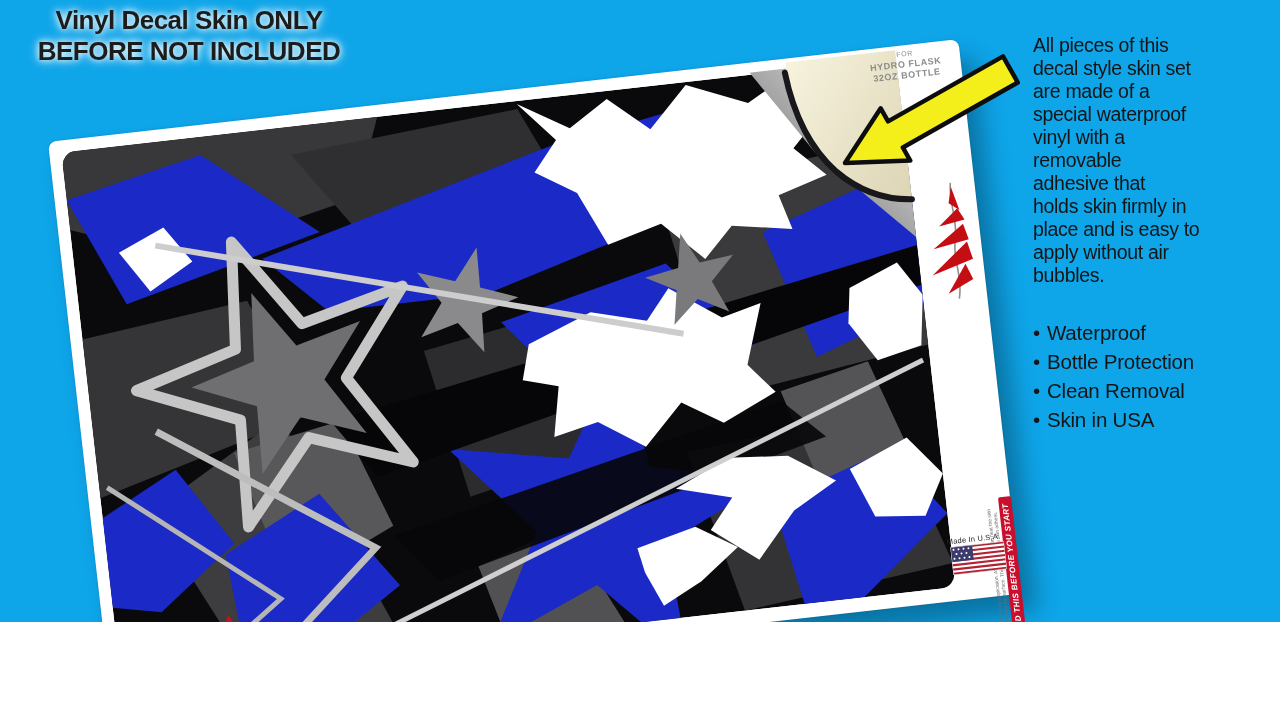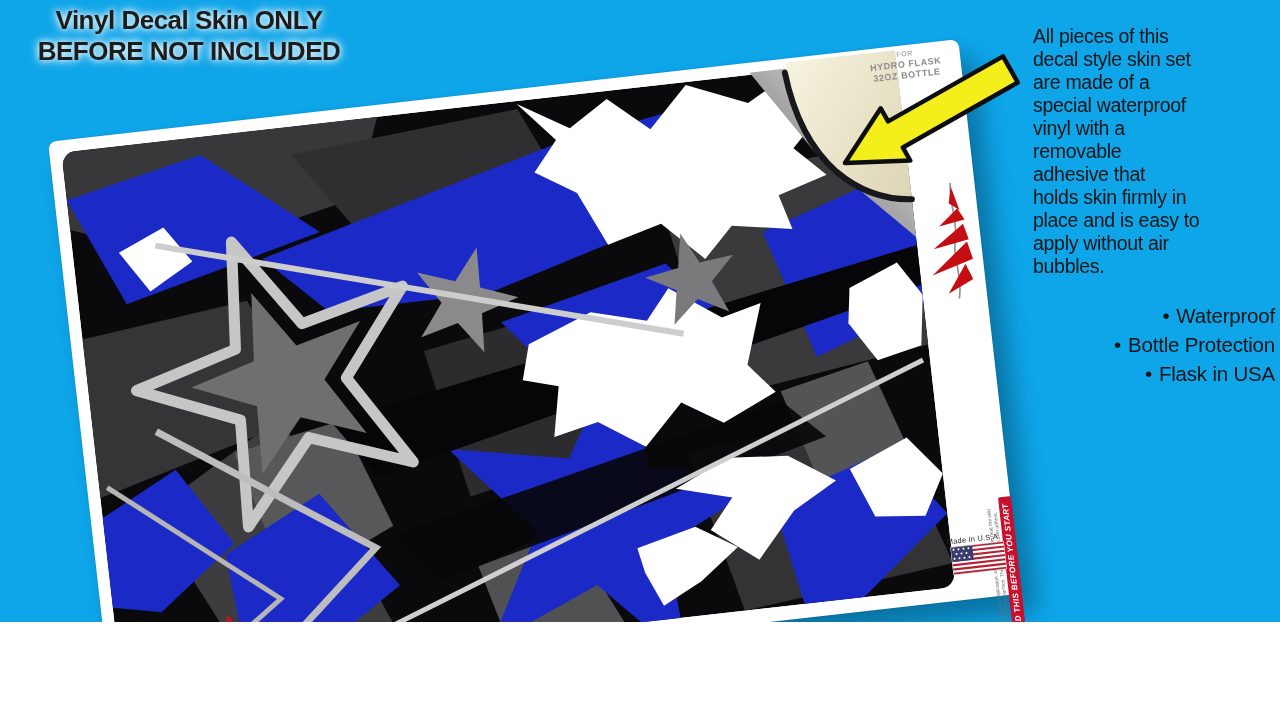--- a/index.html
+++ b/index.html
@@ -5,23 +5,23 @@
   html,body{margin:0;padding:0;background:#fff;}
   .stage{position:relative;width:1280px;height:622px;background:#0ea5e9;overflow:hidden;
          font-family:Liberation Sans, sans-serif;}
 
   
   .headline{position:absolute;left:14px;top:5px;width:350px;text-align:center;
             color:#1c1c1c;font-weight:bold;letter-spacing:-0.5px;line-height:31px;font-size:26px;
             text-shadow:0 0 6px #fff,0 0 12px rgba(255,255,255,.95);}
 
   
-  .info-col{position:absolute;left:1033px;top:25px;width:242px;color:#151515;}
+  .info-col{position:absolute;left:1033px;top:34px;width:242px;color:#151515;}
   .info-col .desc{font-size:19.5px;line-height:23px;letter-spacing:-0.3px;white-space:pre-line;}
-  .features{margin-top:23px;text-align:right;}
+  .features{margin-top:31px;}
   .feature{font-size:20.5px;line-height:29px;letter-spacing:-0.2px;}
   .feature::before{content:"\2022";margin-right:7px;}
 
   
   .sheet{position:absolute;left:48px;top:142px;width:916px;height:558px;
          transform:rotate(-6.45deg);transform-origin:0 0;background:#fff;border-radius:8px;
          box-shadow:0 0 2px rgba(0,0,0,.18),14px 20px 24px rgba(0,0,0,.30);}
   .sheet svg.art{position:absolute;left:0;top:0;}
 
   
@@ -68,21 +68,22 @@
 vinyl with a
 removable
 adhesive that
 holds skin firmly in
 place and is easy to
 apply without air
 bubbles.</div>
     <div class="features">
       <div class="feature">Waterproof</div>
       <div class="feature">Bottle Protection</div>
-      <div class="feature">Flask in USA</div>
+      <div class="feature">Clean Removal</div>
+      <div class="feature">Skin in USA</div>
     </div>
   </div>
 
   <div class="sheet">
     <svg class="art" width="916" height="558" viewBox="0 0 916 558">
       <defs>
         <clipPath id="artClip">
             <rect x="12" y="12" width="840" height="532" rx="14"></rect>
           </clipPath>
         <linearGradient id="gLiner" x1="0" y1="1" x2="1" y2="0">

